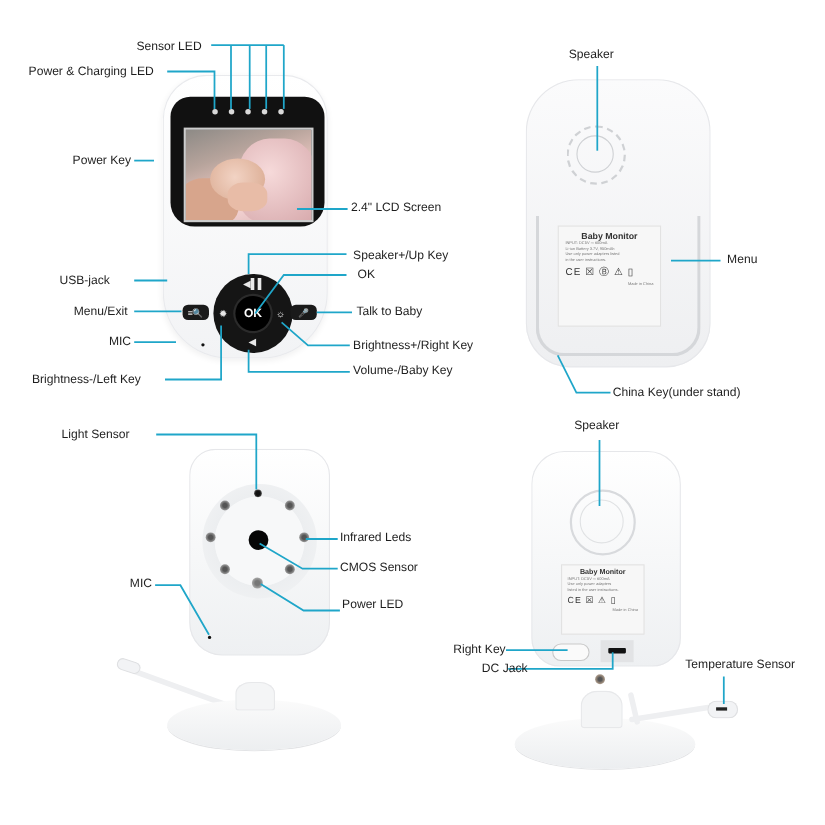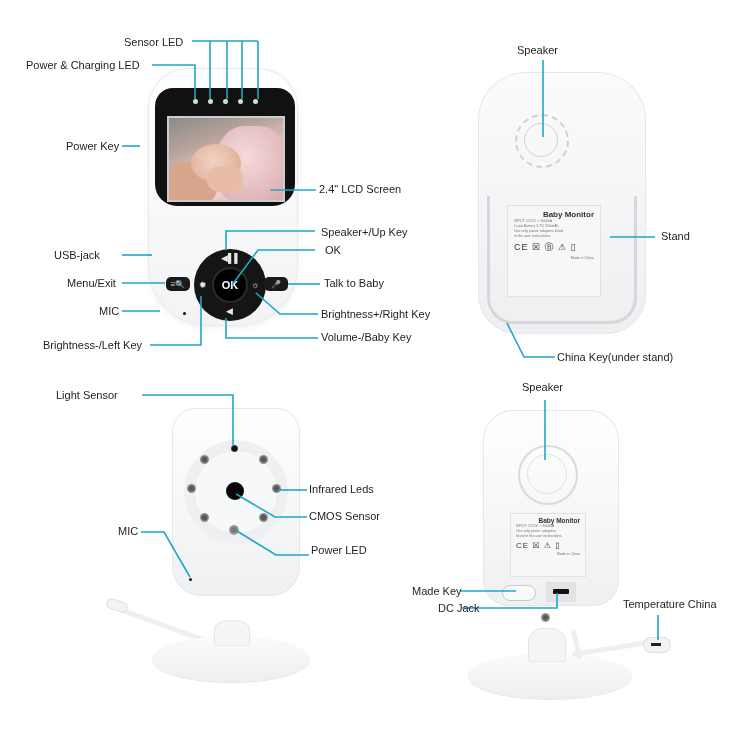--- a/index.html
+++ b/index.html
@@ -38,21 +38,21 @@
   .mic-dot { position:absolute; width:3px; height:3px; border-radius:50%; background:#111; }
 
   
   .pb-body { position:absolute; left:478px; top:72px; width:168px; height:262px;
              background:linear-gradient(#fbfbfc,#eeeff1); border-radius:48px 48px 40px 40px;
              box-shadow:0 0 0 1px #e6e7ea inset; }
   .spk-ring { position:absolute; border-radius:50%; border:2px dashed #cfd1d4; }
   .stand { position:absolute; left:487px; top:196px; width:150px; height:128px;
            border:3px solid #d5d7da; border-top:none; border-radius:0 0 26px 26px; box-sizing:border-box; }
   .label-card { position:absolute; background:#f7f7f7; border:1px solid #e2e2e2; padding:4px 6px; box-sizing:border-box; }
-  .label-card .t { font-size:8px; font-weight:bold; text-align:right; color:#333; }
+  .label-card .t { font-size:8px; font-weight:bold; text-align:center; color:#333; }
   .label-card .s { font-size:3.6px; line-height:5px; color:#777; }
   .label-card .icons { font-size:9px; color:#333; letter-spacing:1px; margin-top:2px; }
   .label-card .mc { font-size:3.6px; color:#777; text-align:right; margin-top:2px; }
 
   
   .cf-body { position:absolute; left:172px; top:408px; width:128px; height:188px;
              background:linear-gradient(#ffffff,#eef0f2); border-radius:24px 24px 30px 30px;
              box-shadow:0 0 0 1px #e6e7ea inset; }
   .cf-ring { position:absolute; left:184px; top:440px; width:104px; height:104px; border-radius:50%;
              background:radial-gradient(circle,#f7f8f9 55%,#eceef0 56%,#f4f5f6 100%); }
@@ -209,29 +209,29 @@
 <span class="lbl" style="left:26px;top:59px">Power &amp; Charging LED</span>
 <span class="lbl" style="left:66px;top:140px">Power Key</span>
 <span class="lbl" style="left:319px;top:183px">2.4" LCD Screen</span>
 <span class="lbl" style="left:321px;top:226px">Speaker+/Up Key</span>
 <span class="lbl" style="left:325px;top:244px">OK</span>
 <span class="lbl" style="left:54px;top:249px">USB-jack</span>
 <span class="lbl" style="left:67px;top:277px">Menu/Exit</span>
 <span class="lbl" style="left:324px;top:277px">Talk to Baby</span>
 <span class="lbl" style="left:99px;top:305px">MIC</span>
 <span class="lbl" style="left:321px;top:308px">Brightness+/Right Key</span>
-<span class="lbl" style="left:43px;top:339px">Brightness-/Left Key</span>
+<span class="lbl" style="left:29px;top:339px">Brightness-/Left Key</span>
 <span class="lbl" style="left:321px;top:331px">Volume-/Baby Key</span>
 
 <span class="lbl" style="left:517px;top:44px">Speaker</span>
-<span class="lbl" style="left:661px;top:230px">Stand</span>
+<span class="lbl" style="left:661px;top:230px">Menu</span>
 <span class="lbl" style="left:557px;top:351px">China Key(under stand)</span>
 
 <span class="lbl" style="left:56px;top:389px">Light Sensor</span>
 <span class="lbl" style="left:309px;top:483px">Infrared Leds</span>
 <span class="lbl" style="left:309px;top:510px">CMOS Sensor</span>
 <span class="lbl" style="left:118px;top:525px">MIC</span>
 <span class="lbl" style="left:311px;top:544px">Power LED</span>
 
 <span class="lbl" style="left:522px;top:381px">Speaker</span>
-<span class="lbl" style="left:412px;top:585px">Made Key</span>
+<span class="lbl" style="left:412px;top:585px">Right Key</span>
 <span class="lbl" style="left:438px;top:602px">DC Jack</span>
-<span class="lbl" style="left:623px;top:598px">Temperature China</span>
+<span class="lbl" style="left:623px;top:598px">Temperature Sensor</span>
 
 </body></html>

